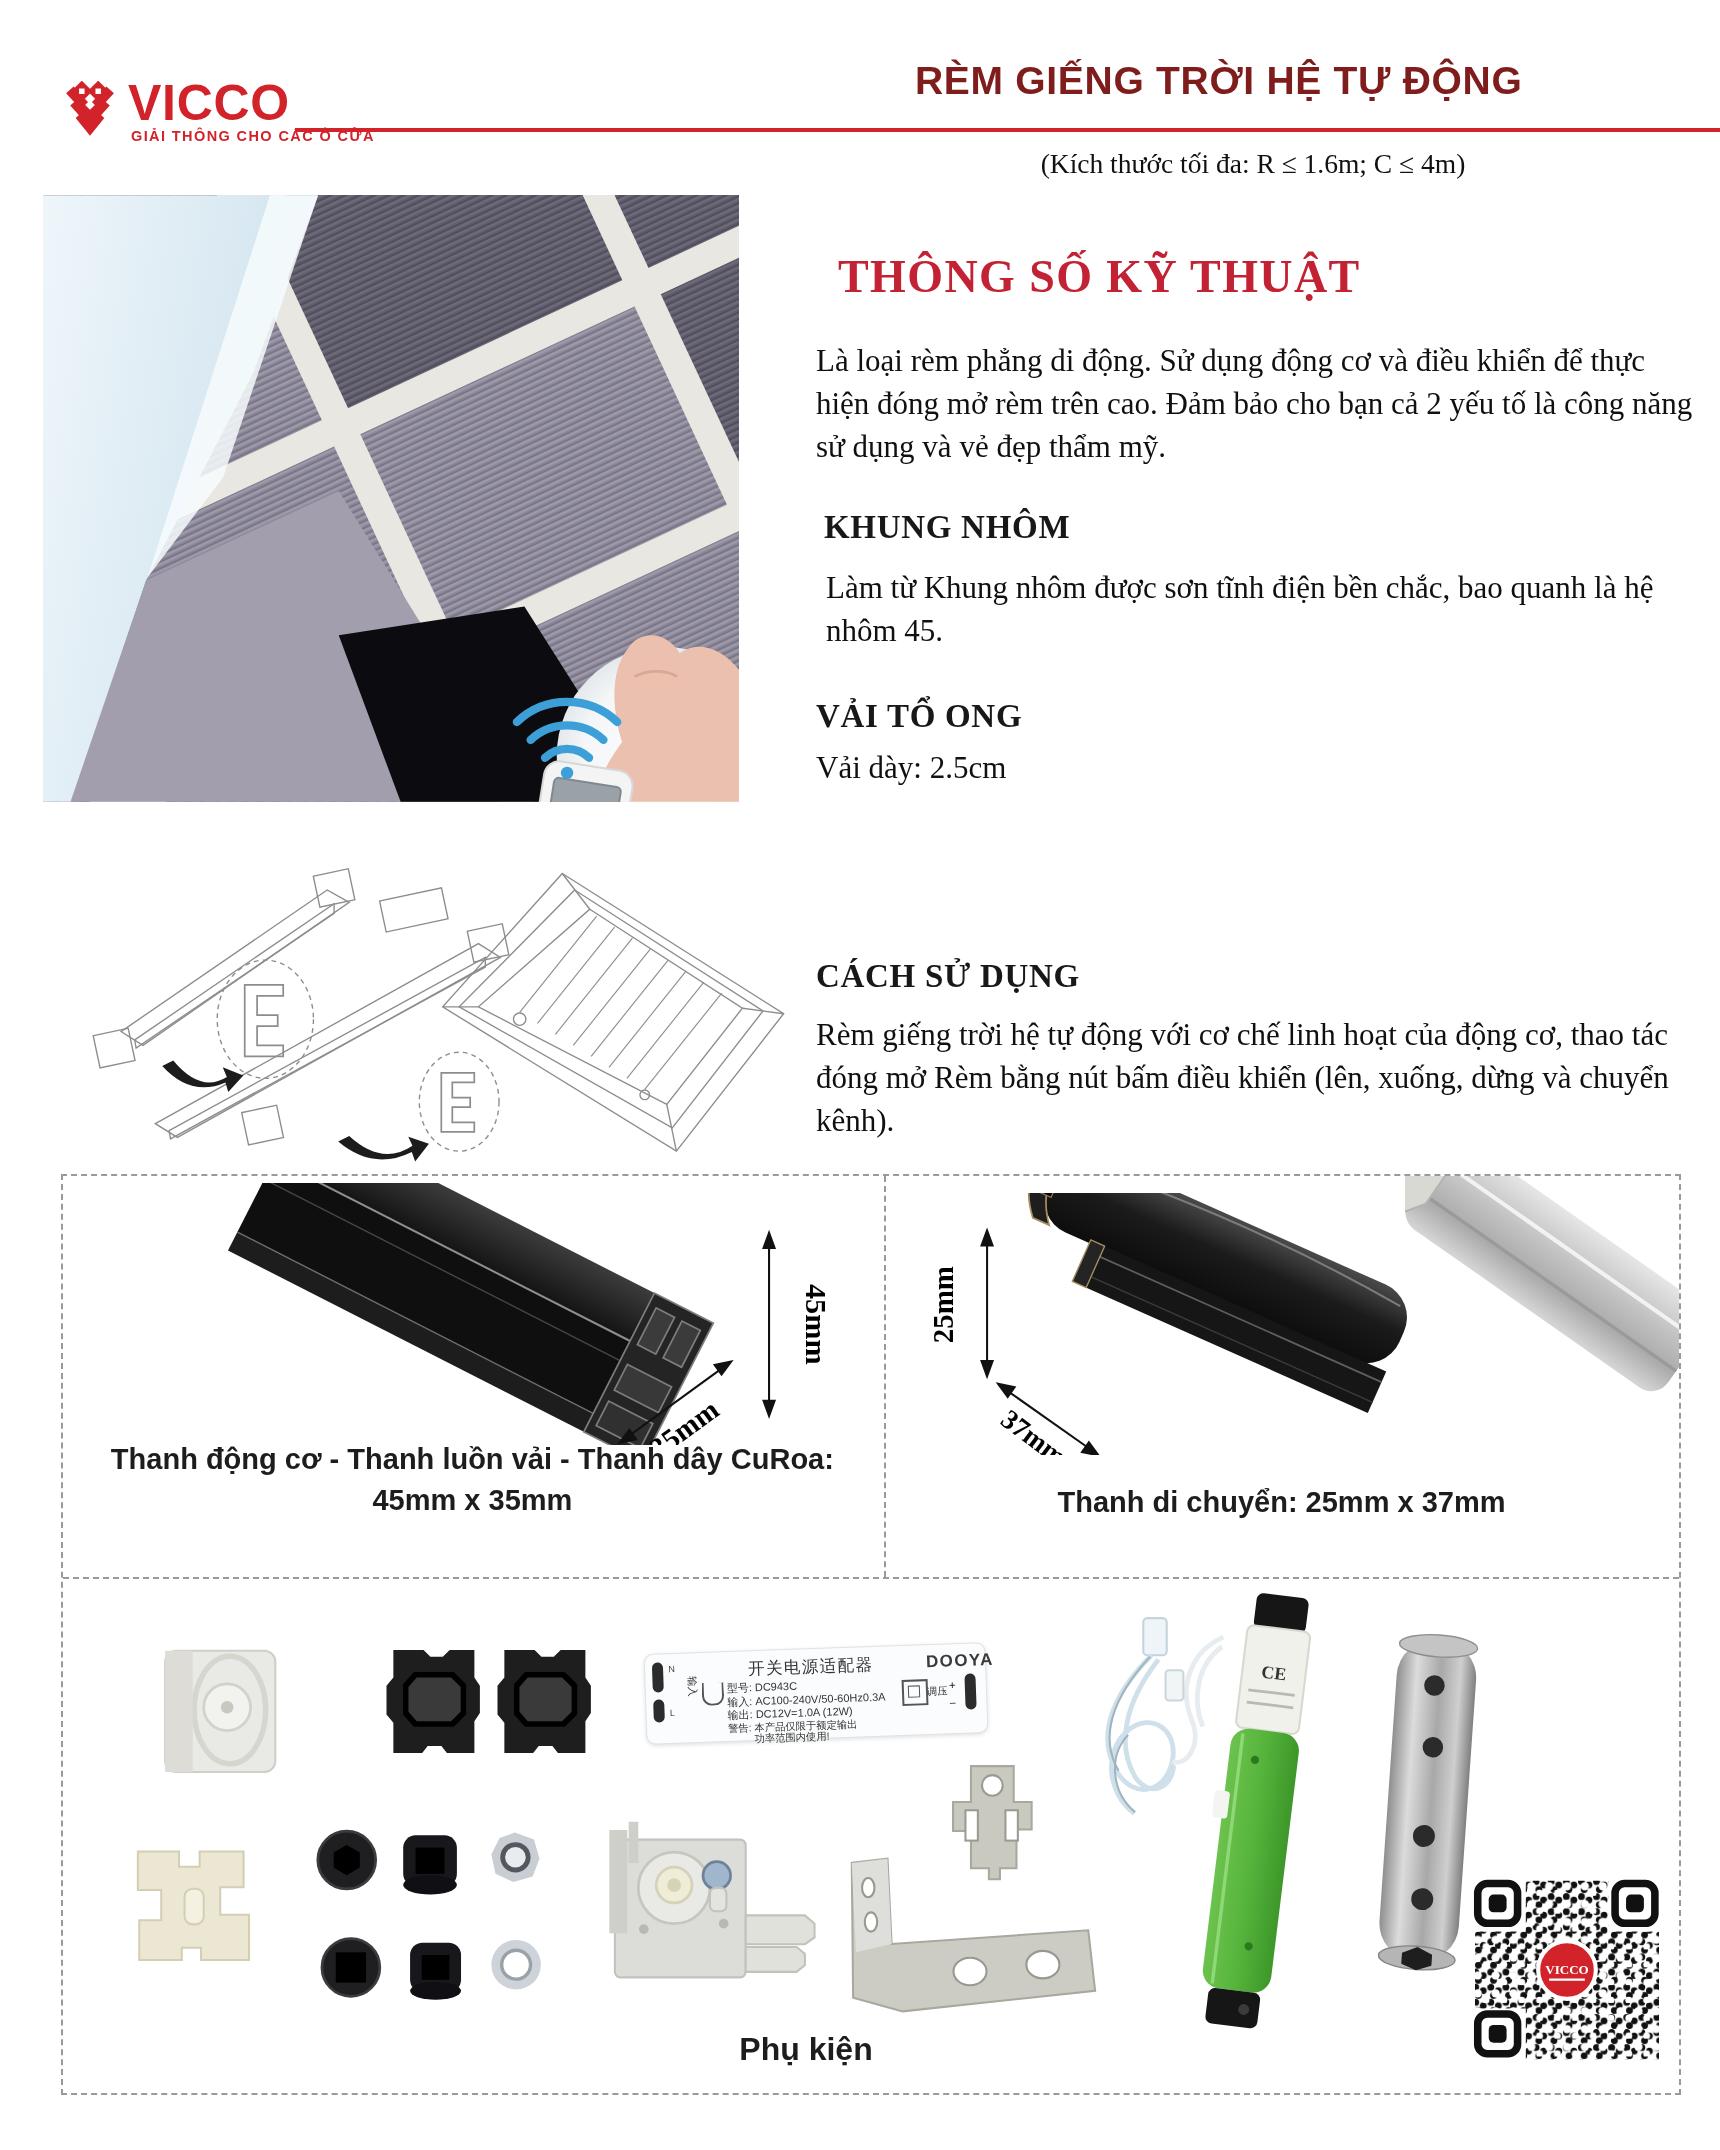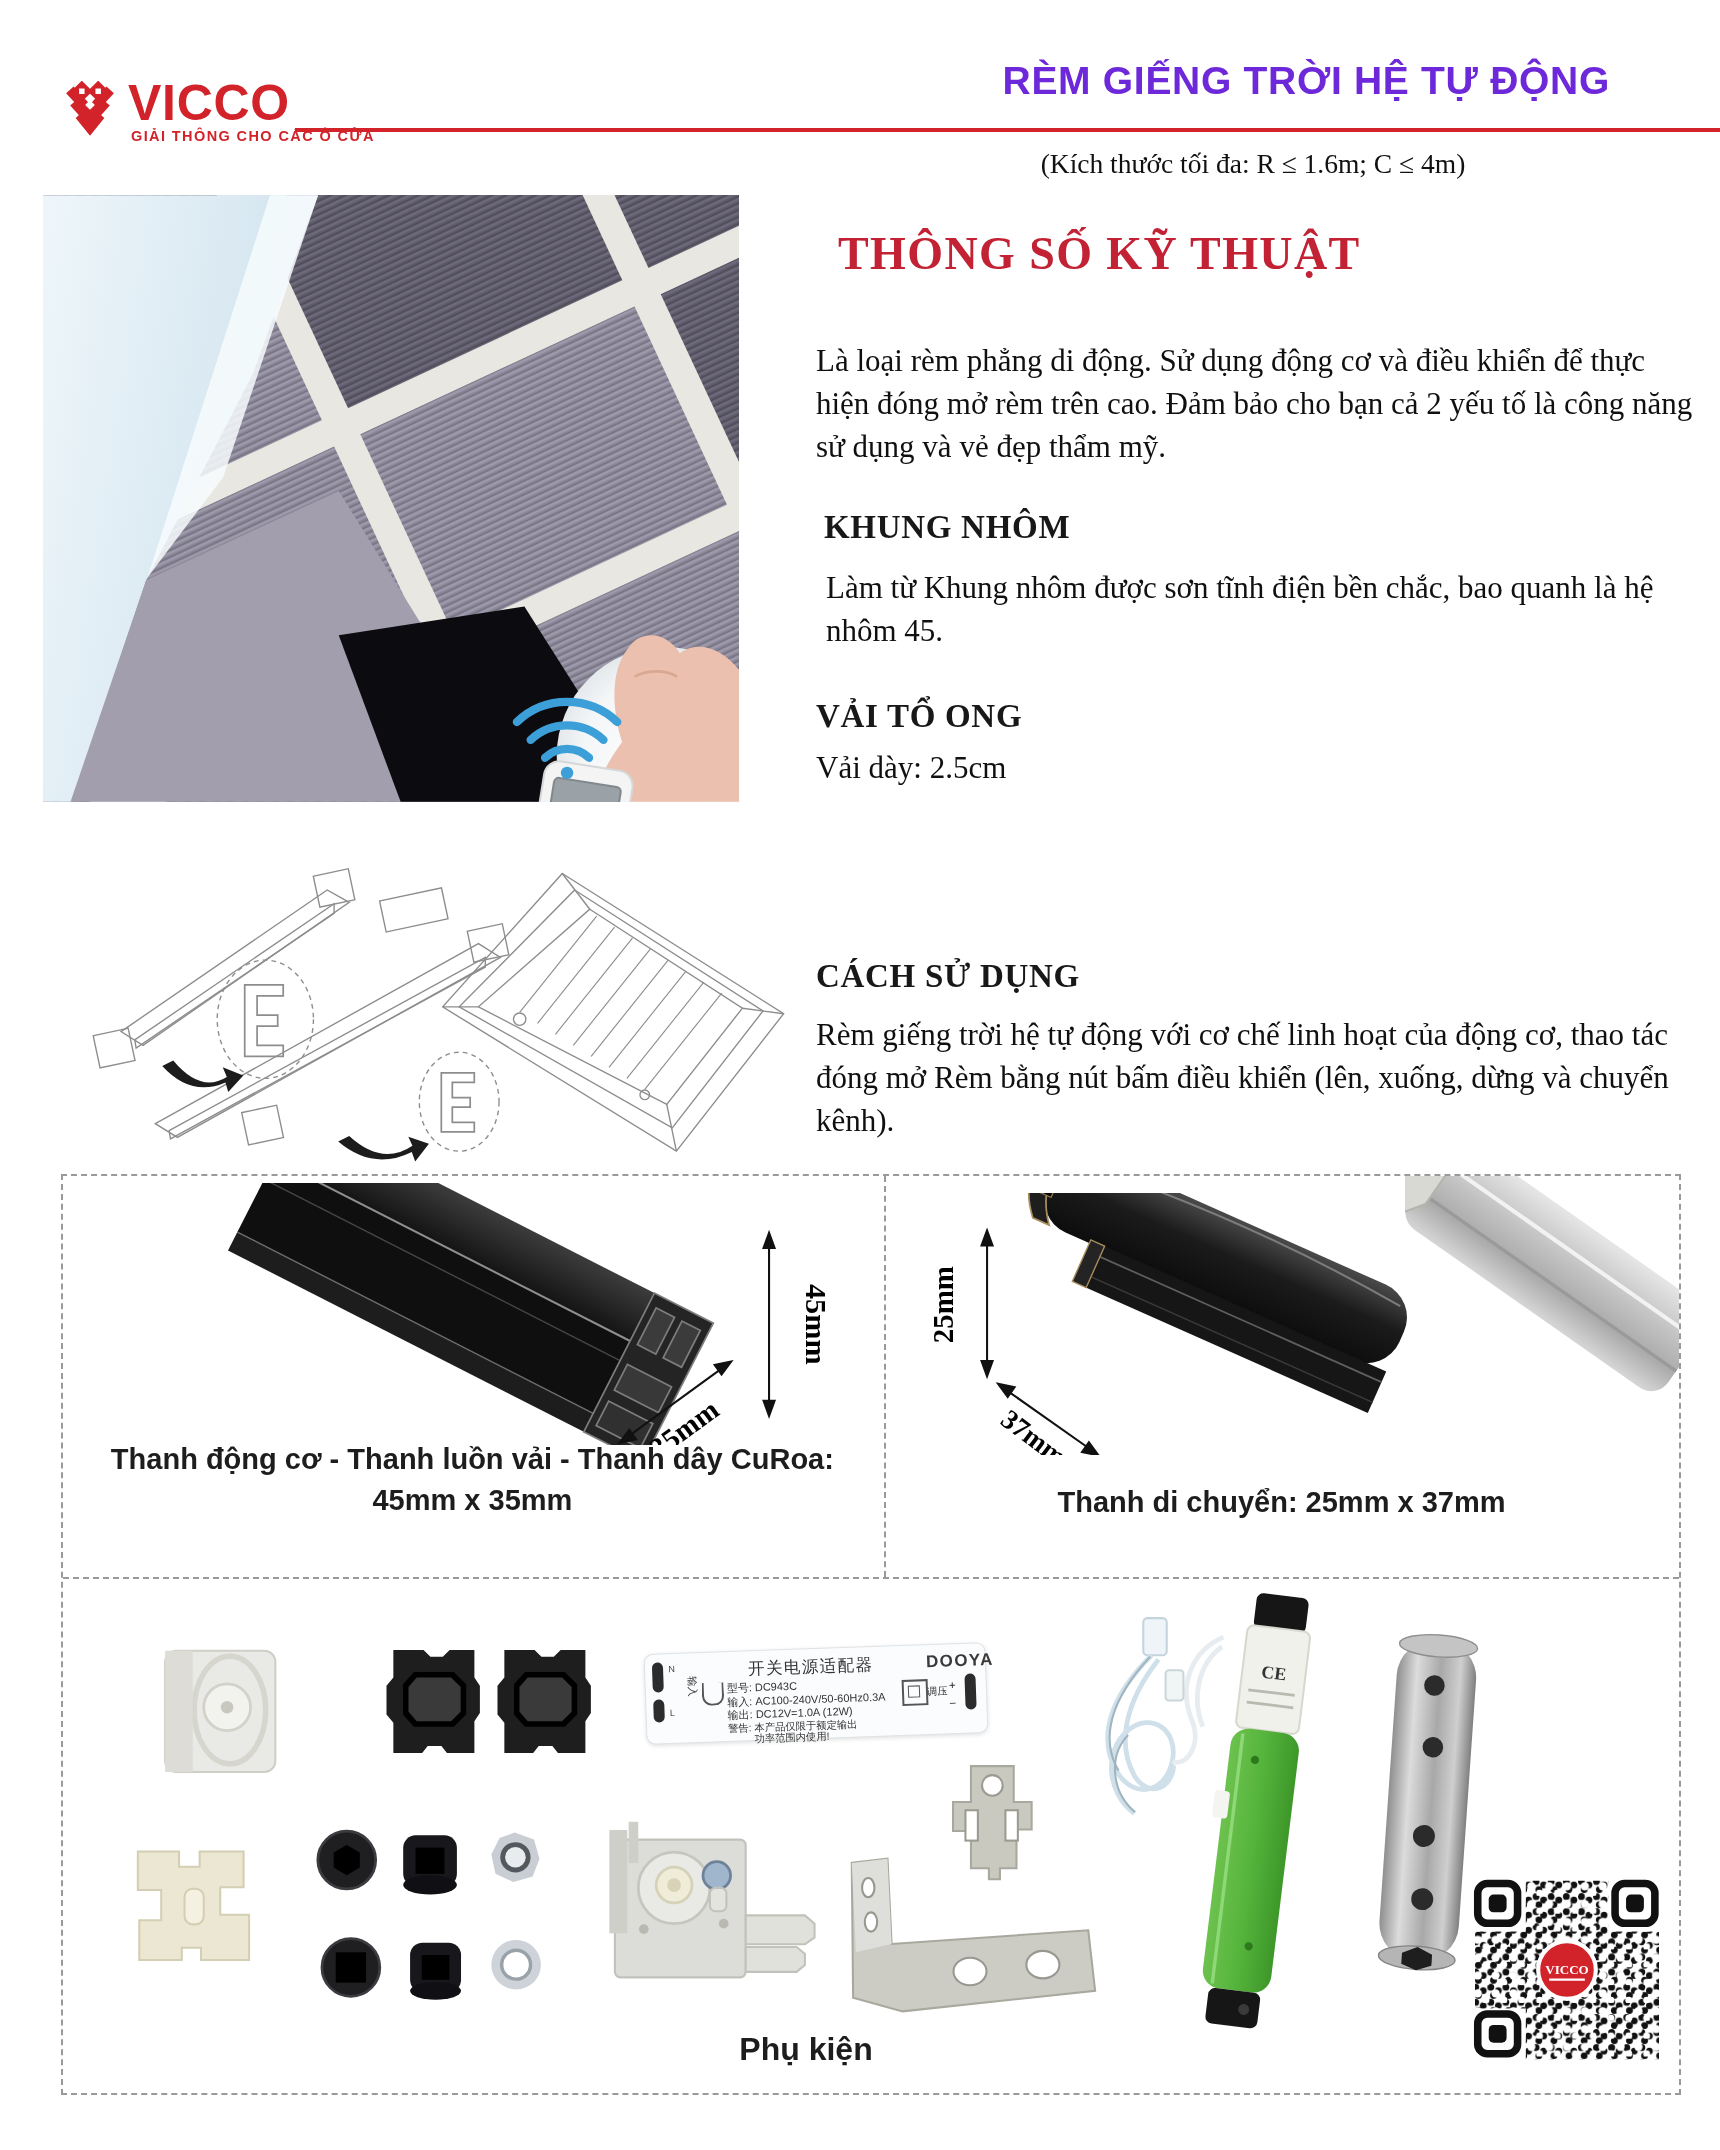--- a/index.html
+++ b/index.html
@@ -4,24 +4,24 @@
 <style>
   html,body{margin:0;padding:0;background:#fff;}
   .page{position:relative;width:1721px;height:2151px;background:#fff;overflow:hidden;
         font-family:"Liberation Serif", serif;color:#141414;}
   .abs{position:absolute;}
   .brand-name{font-family:"Liberation Sans", sans-serif;font-weight:800;font-size:50px;
               color:#D2232A;letter-spacing:0.7px;}
   .brand-tag{font-family:"Liberation Sans", sans-serif;font-weight:700;font-size:14.5px;
              color:#D2232A;letter-spacing:1.4px;}
   .doc-title{font-family:"Liberation Sans", sans-serif;font-weight:700;font-size:39px;
-             color:#6d28d9;text-align:right;letter-spacing:0.7px;}
+             color:#7f1d1d;text-align:left;letter-spacing:0.7px;}
   .doc-subtitle{font-size:27.5px;text-align:center;color:#111;}
   .red-rule{background:#D2232A;height:4.1px;}
-  .spec-heading{font-weight:700;font-size:46px;color:#C22233;letter-spacing:1.4px;}
+  .spec-heading{font-weight:700;font-size:46px;color:#C22233;letter-spacing:1.4px;margin-top:23px;}
   .sec-h{font-weight:700;font-size:33px;color:#181818;letter-spacing:0.7px;}
   .body-t{font-size:31px;line-height:43px;color:#101010;}
   .dashed-box{border:2.1px dashed #9a9a9a;}
   .caption{font-family:"Liberation Sans", sans-serif;font-weight:700;font-size:29px;
            color:#1d1d1d;text-align:center;}
   .adapter{background:#fbfcfd;border:1.4px solid #dfe3e6;border-radius:9.6px;
            box-shadow:0 1.4px 4.1px rgba(0,0,0,.12);font-family:"Liberation Sans", sans-serif;}
   .adapter .cn{color:#333;}
   .qr-wrap{background:#fff;}
   svg text{font-family:"Liberation Serif", serif;}

